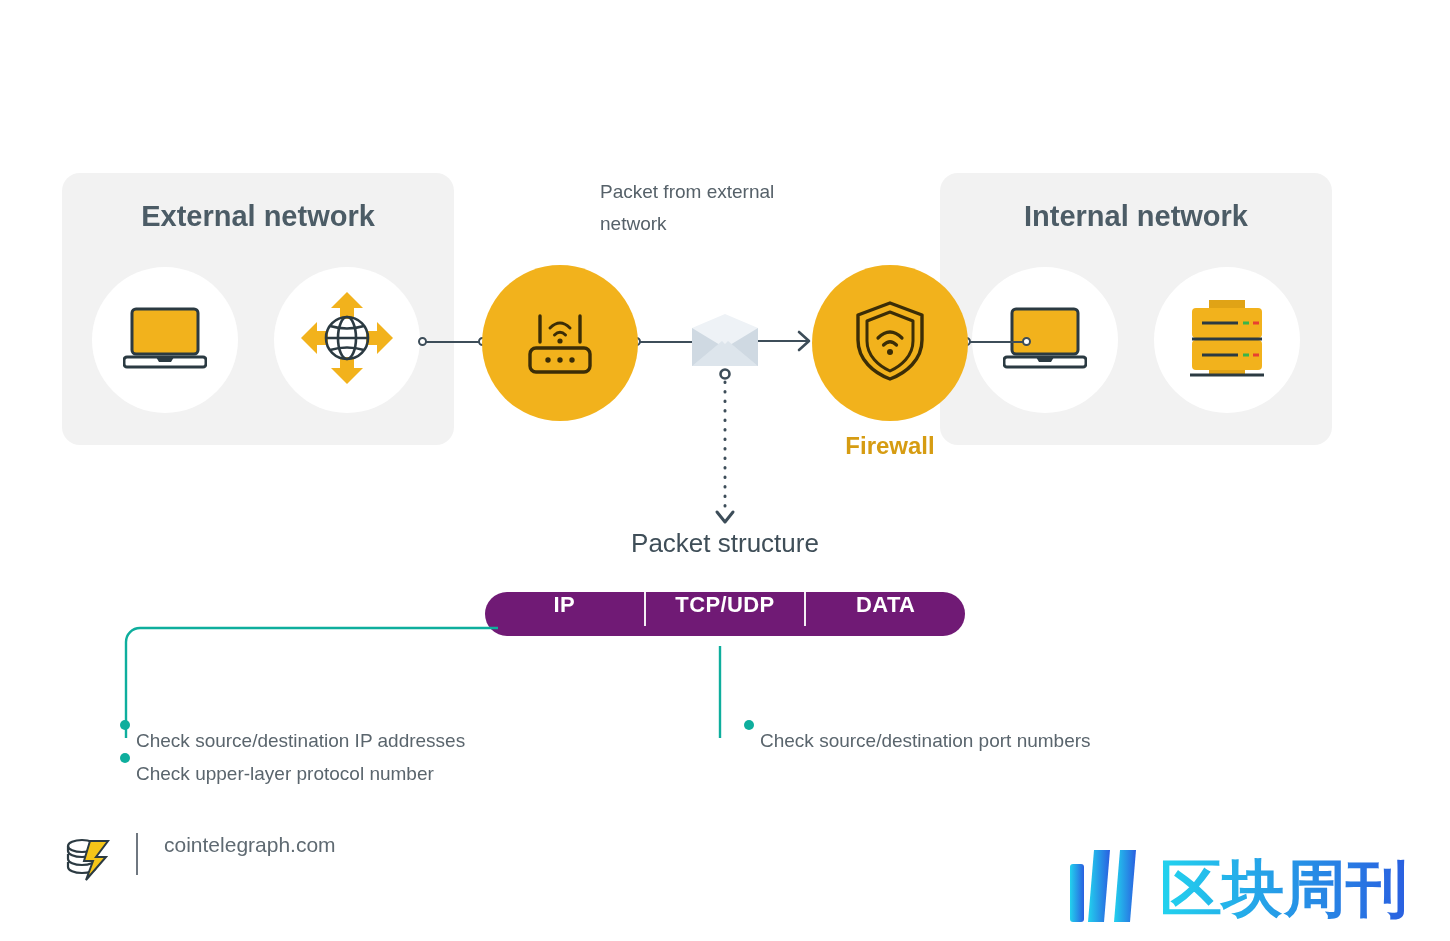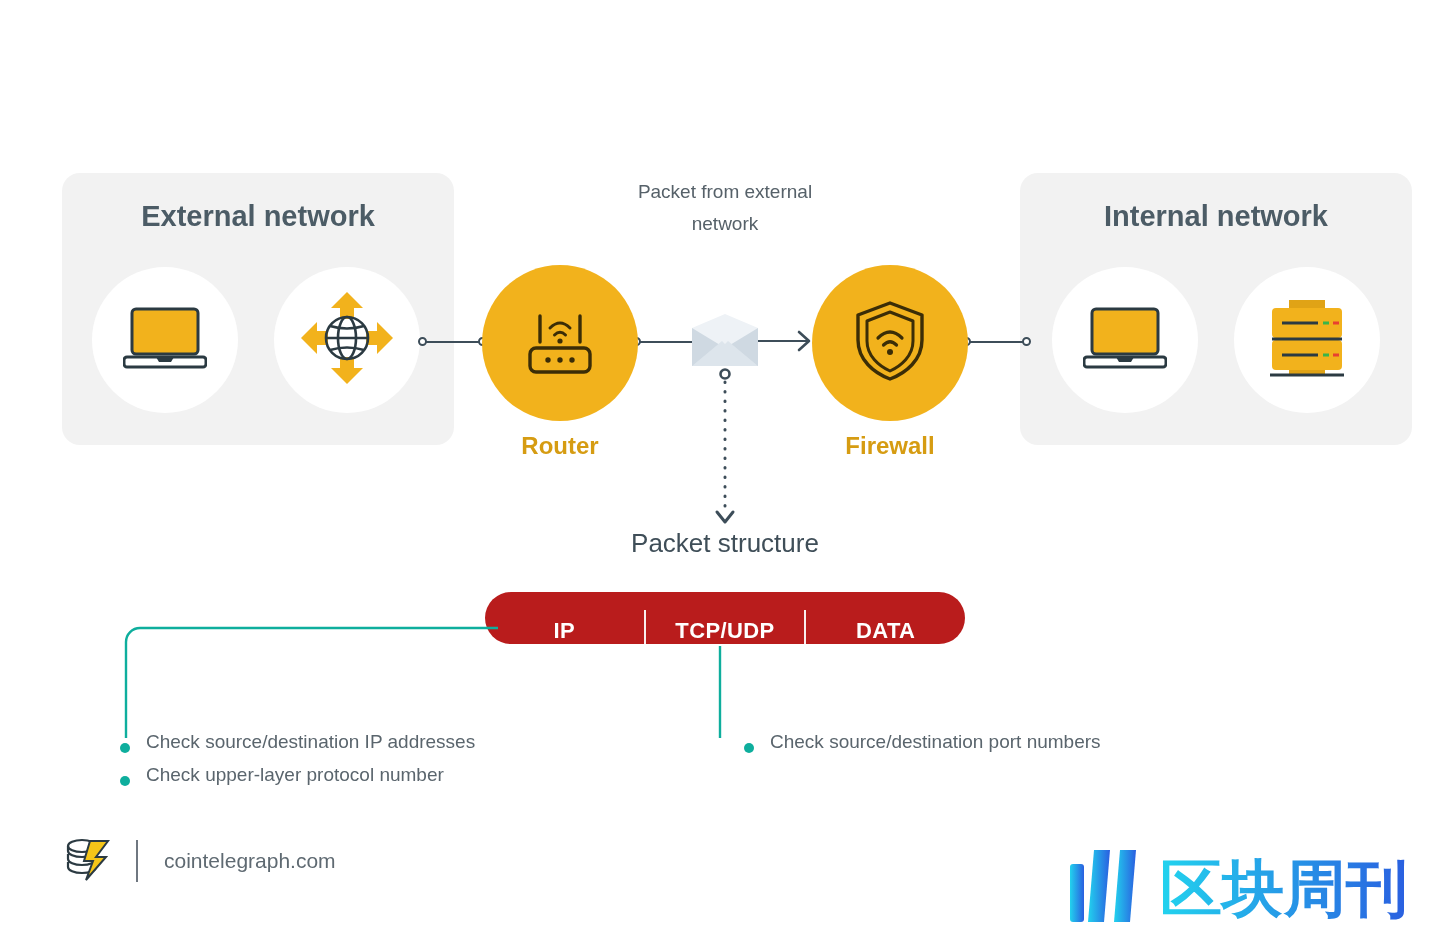--- a/index.html
+++ b/index.html
@@ -17,21 +17,21 @@
     font-size: 40px; font-weight: bold; letter-spacing: -0.6px;
     color: #2b3a42; white-space: nowrap;
   }
 
   
   .panel {
     position: absolute; top: 173px; height: 272px;
     background: #f2f2f2; border-radius: 18px;
   }
   .panel.external { left: 62px; width: 392px; }
-  .panel.internal { left: 1020px; width: 392px; }
+  .panel.internal { left: 940px; width: 392px; }
   .panel-title {
     position: absolute; top: 27px; left: 0; width: 100%;
     text-align: center; font-size: 29px; font-weight: bold;
     color: #4c5c66;
   }
   .disc {
     position: absolute; top: 94px; width: 146px; height: 146px;
     background: #ffffff; border-radius: 50%;
     display: flex; align-items: center; justify-content: center;
   }
@@ -60,61 +60,61 @@
     position: absolute; width: 9px; height: 9px; border-radius: 50%;
     background: #ffffff; border: 2px solid #3d4d59;
   }
 
   
   .envelope { position: absolute; left: 690px; top: 314px; width: 70px; height: 54px; }
 
   
   .packet-caption {
     position: absolute; left: 600px; top: 176px; width: 250px;
-    text-align: center; font-size: 19px; line-height: 32px; color: #566169;
+    text-align: left; font-size: 19px; line-height: 32px; color: #566169;
   }
 
   
   .dotted-drop { position: absolute; left: 708px; top: 368px; width: 34px; height: 160px; }
 
   
   .packet-structure-title {
     position: absolute; left: 510px; top: 528px; width: 430px;
     text-align: center; font-size: 26px; font-weight: normal; color: #3f4e58;
   }
   .pill {
-    position: absolute; left: 485px; top: 592px; width: 480px; height: 52px;
-    background: #b91c1c; border-radius: 30px;
-    display: flex; align-items: flex-end;
+    position: absolute; left: 485px; top: 592px; width: 480px; height: 44px;
+    background: #701a75; border-radius: 30px;
+    display: flex; align-items: flex-start;
   }
   .pill-cell {
     flex: 1; text-align: center; font-size: 22px; font-weight: bold;
     color: #ffffff; letter-spacing: 0.4px;
   }
   .pill-div { width: 2px; height: 34px; background: #ffffff; opacity: .92; }
 
   
   .teal-left  { position: absolute; left: 118px; top: 614px; width: 380px; height: 130px; }
   .teal-right { position: absolute; left: 706px; top: 646px; width: 40px; height: 96px; }
 
   
   .bullets { position: absolute; }
   .bullets.left  { left: 120px; top: 720px; }
   .bullets.right { left: 744px; top: 720px; }
-  .bullet-row { display: flex; align-items: flex-end; height: 33px; }
+  .bullet-row { display: flex; align-items: flex-start; height: 33px; flex-direction: column; }
   .bullet-dot {
     width: 10px; height: 10px; border-radius: 50%;
     background: #0eae9d; flex: none;
   }
   .bullet-text {
     margin-left: 16px; font-size: 19px; color: #5a656d; white-space: nowrap;
   }
 
   
-  .footer { position: absolute; left: 60px; top: 833px; display: flex; align-items: center; }
+  .footer { position: absolute; left: 60px; top: 833px; display: flex; align-items: flex-start; }
   .footer-div { width: 2px; height: 42px; background: #6f7780; margin: 0 26px 0 24px; }
   .footer-text { font-size: 21px; color: #5f6a72; }
 
   .watermark { position: absolute; left: 1068px; top: 846px; }
 </style>
 </head>
 <body>
 
 <div class="stage">
 
@@ -212,21 +212,20 @@
         <path d="M28 22 q10 -10 20 0" fill="none" stroke="#3b2d07" stroke-width="3" stroke-linecap="round"></path>
         <path d="M32.5 29 q5.5 -5.5 11 0" fill="none" stroke="#3b2d07" stroke-width="3" stroke-linecap="round"></path>
         <circle cx="38" cy="35" r="2.6" fill="#3b2d07"></circle>
         <rect x="8" y="42" width="60" height="24" rx="6" fill="none" stroke="#3b2d07" stroke-width="3.4"></rect>
         <circle cx="26" cy="54" r="2.7" fill="#3b2d07"></circle>
         <circle cx="38" cy="54" r="2.7" fill="#3b2d07"></circle>
         <circle cx="50" cy="54" r="2.7" fill="#3b2d07"></circle>
       </svg>
     </span>
   </div>
-  <div class="node-label router">Router</div>
 
   <div class="envelope">
     <svg width="70" height="54" viewBox="0 0 70 54">
       <path d="M2 14 L35 0 L68 14 V52 H2 Z" fill="#eef2f6"></path>
       <path d="M2 14 L35 34 L68 14 V52 H2 Z" fill="#cfd9e2"></path>
       <path d="M2 52 L32 27 L35 30 L38 27 L68 52 Z" fill="#dde5ec"></path>
     </svg>
   </div>
 
   <div class="packet-caption">

